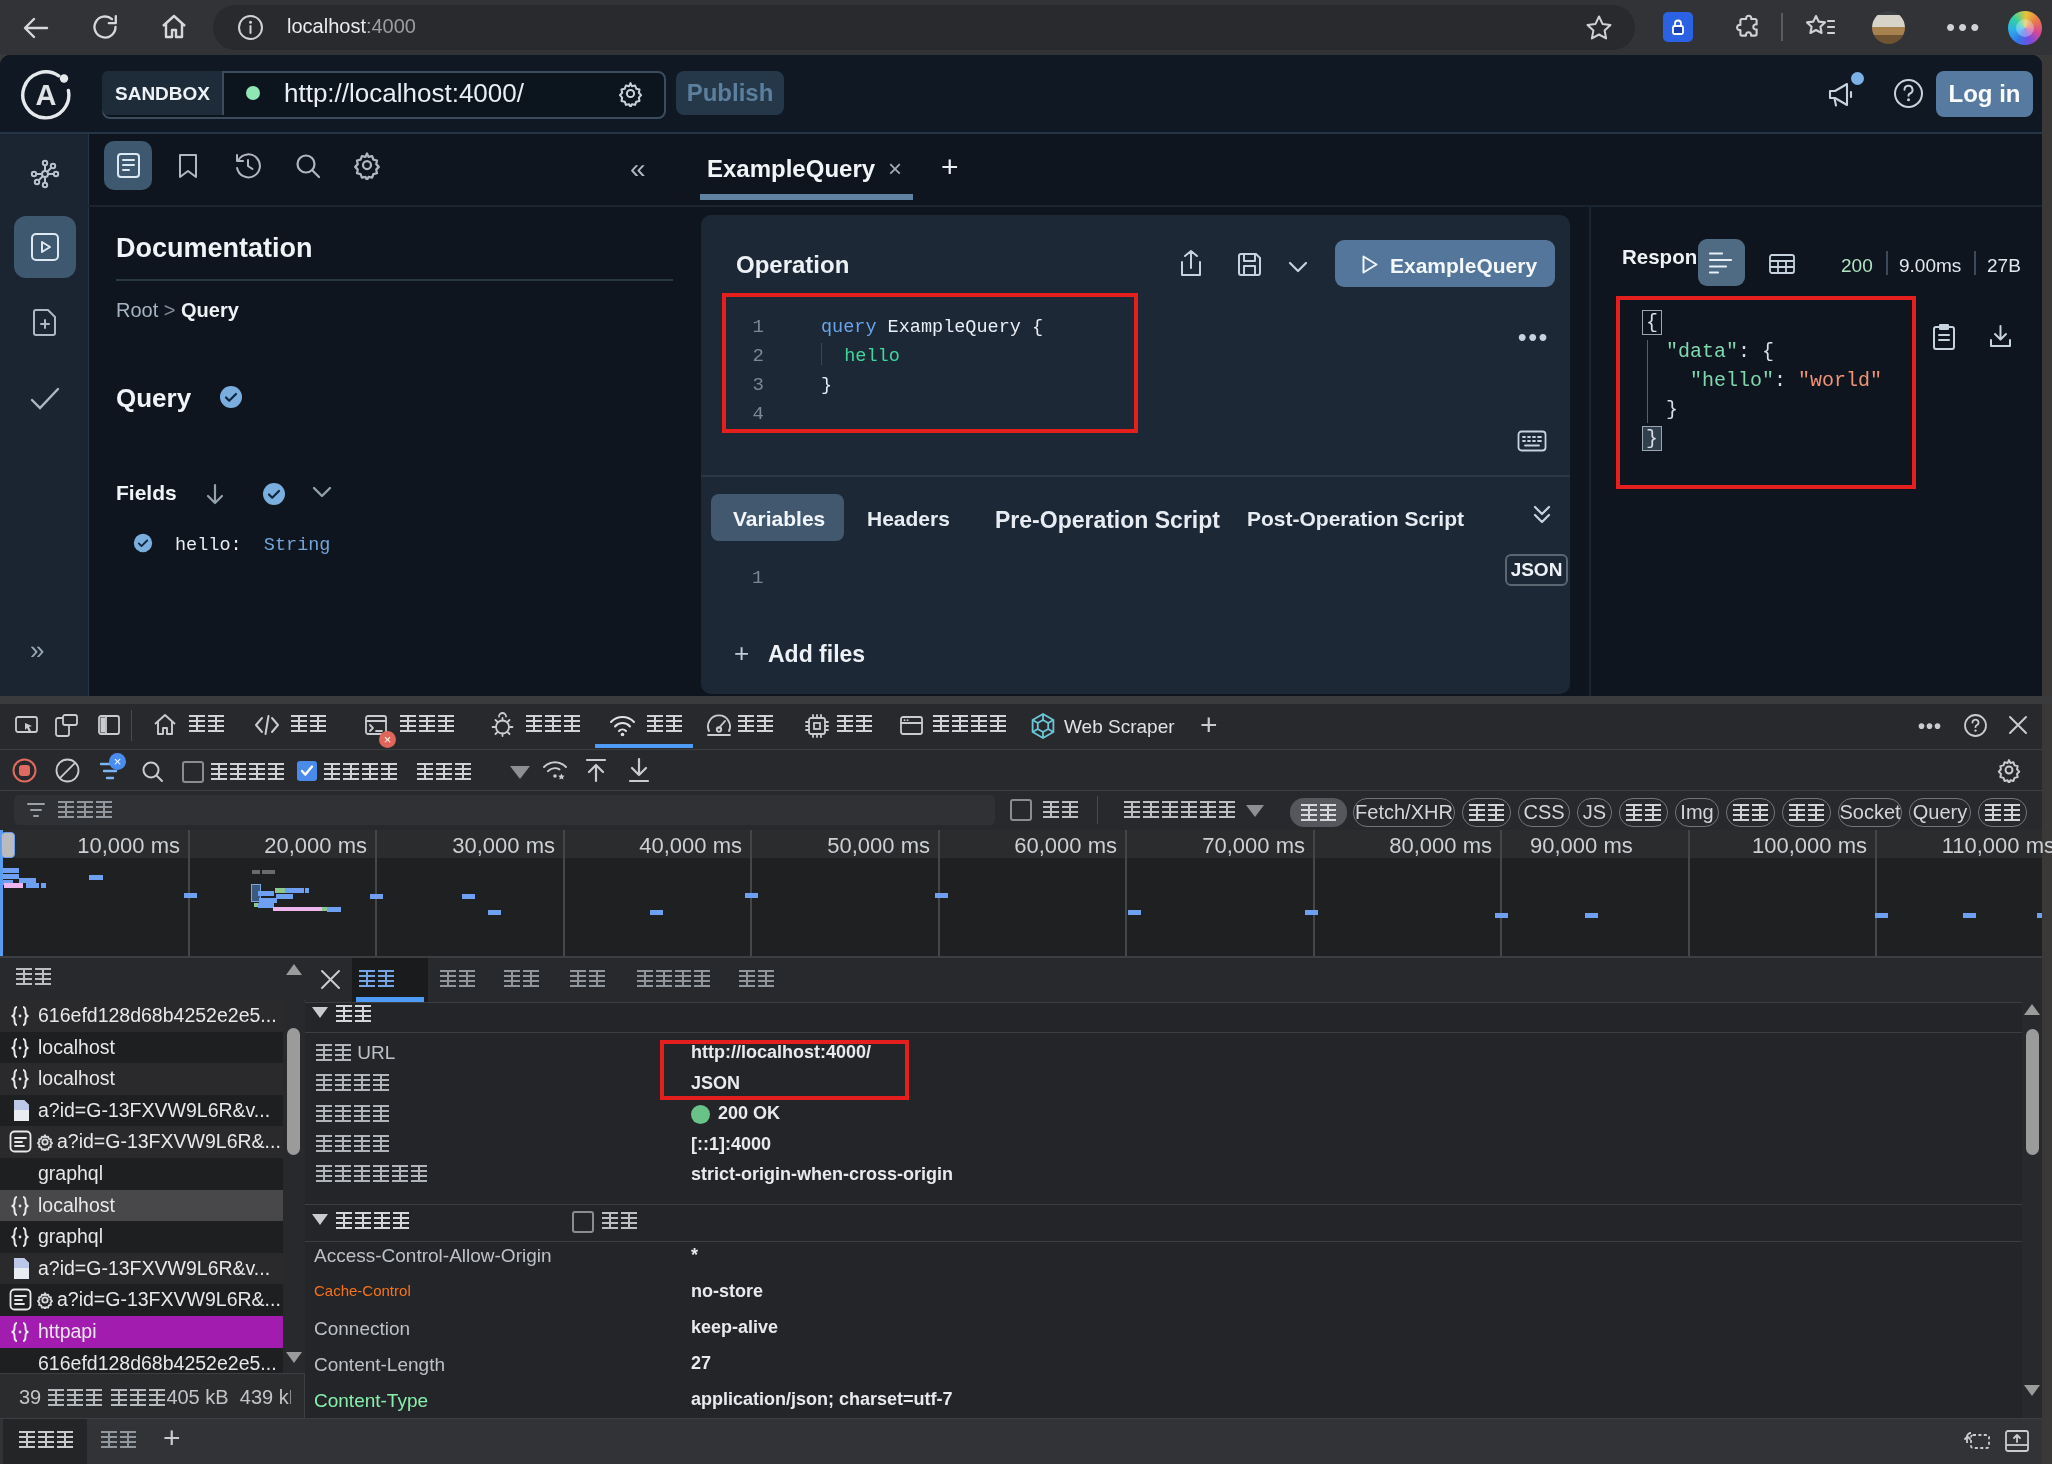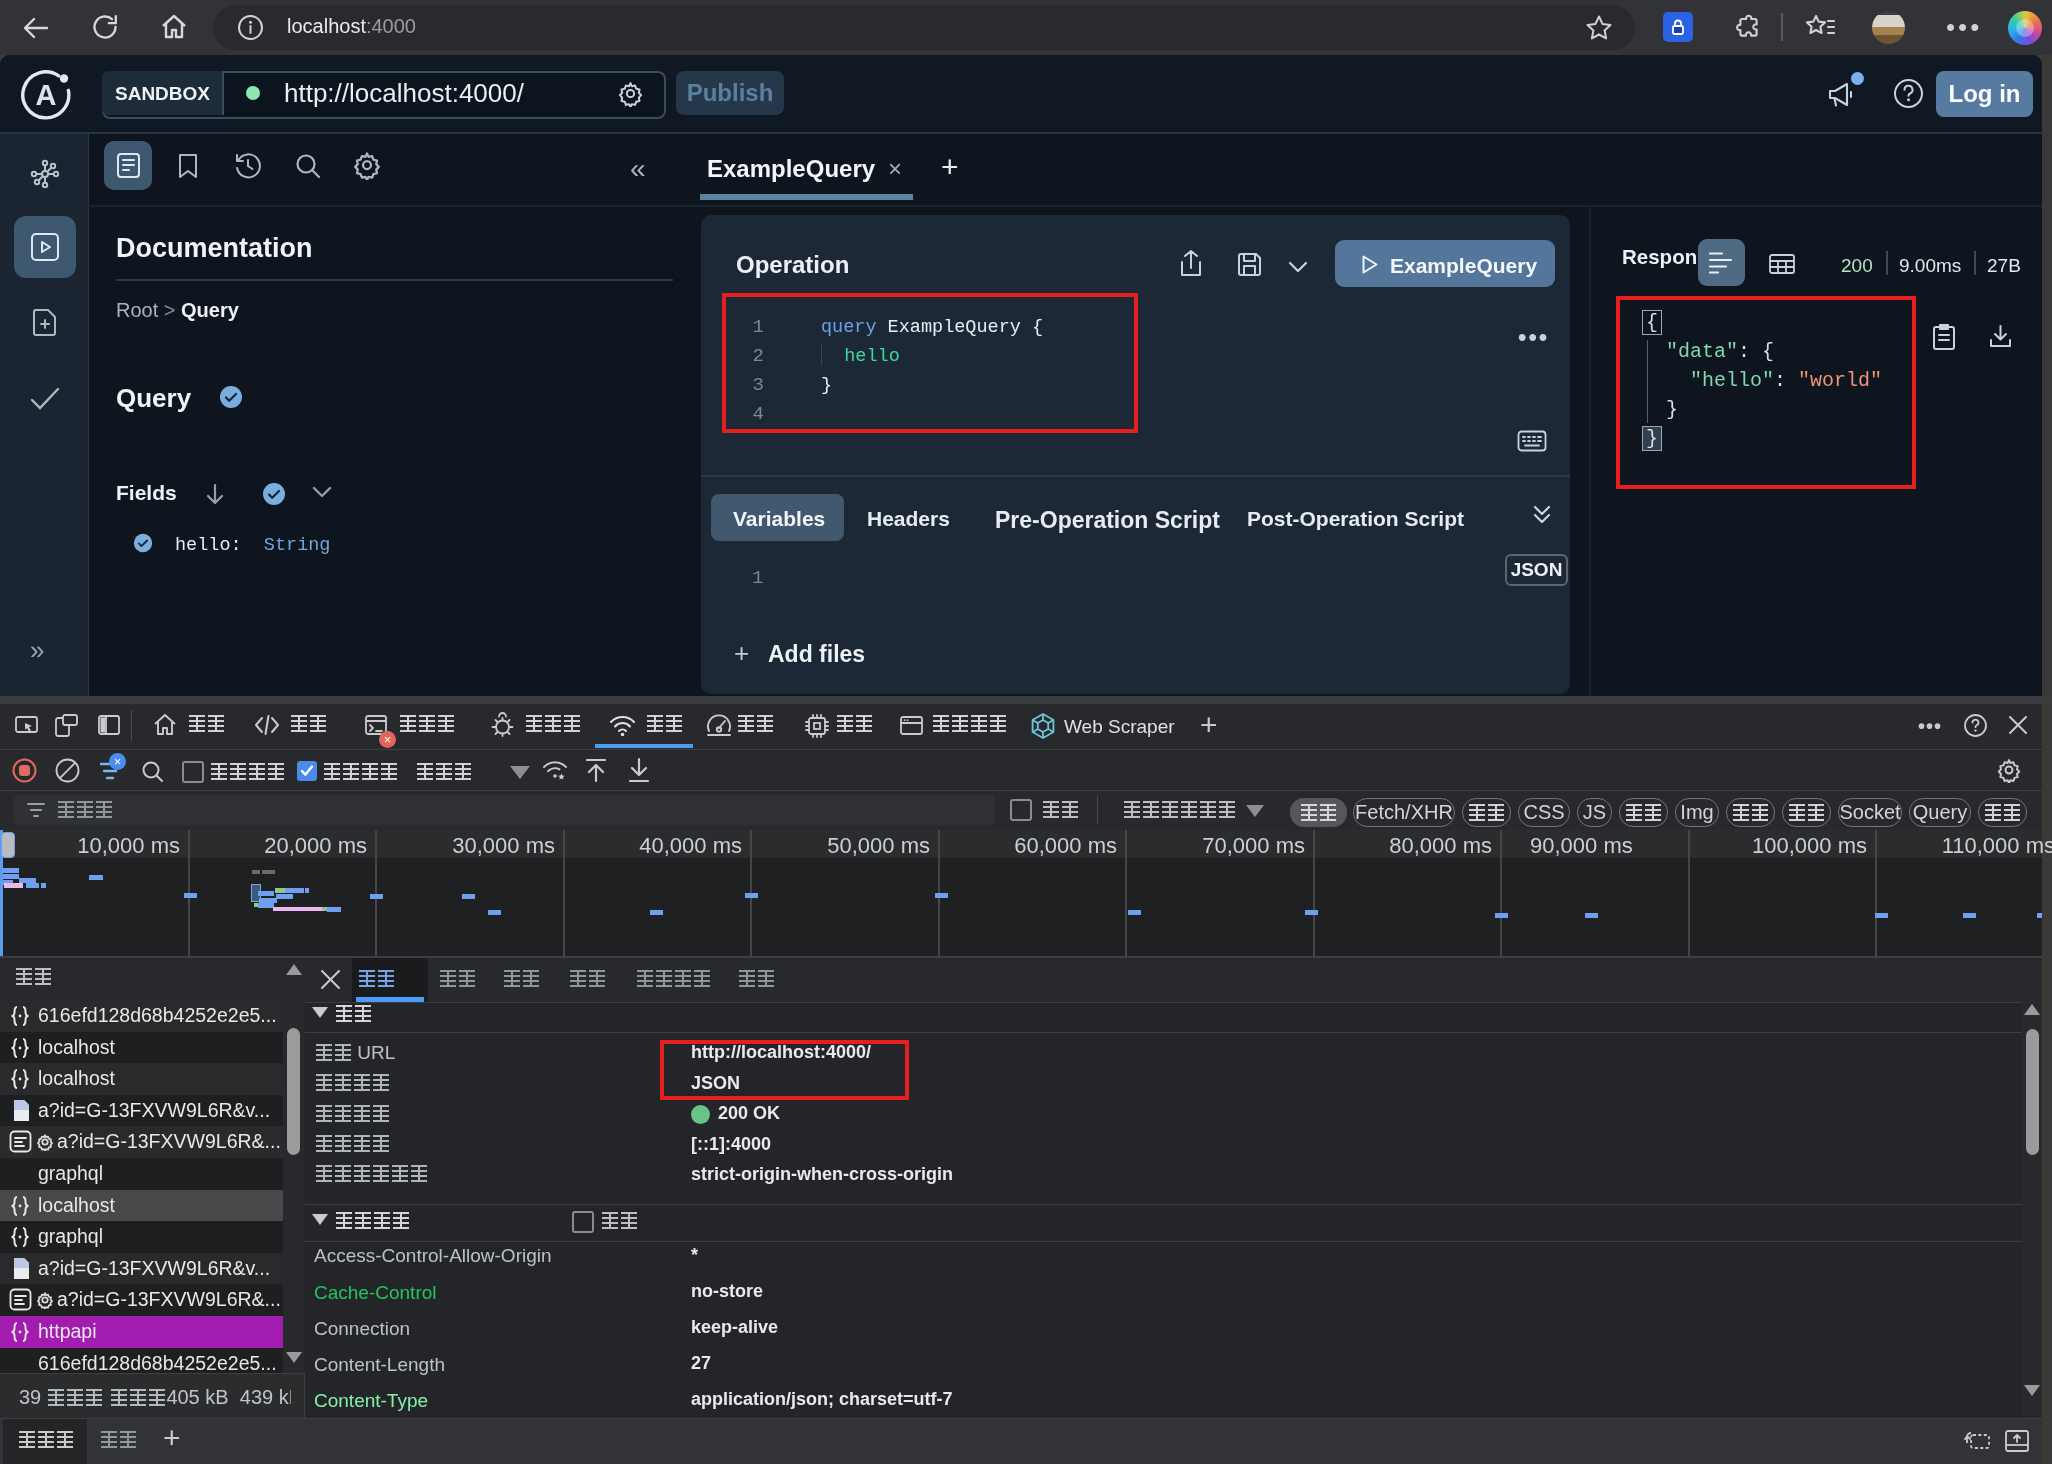--- a/index.html
+++ b/index.html
@@ -626,21 +626,21 @@
     <div class="abs b f" style="left:691px;top:462px;font-size:18px;color:#e8eaed;">strict-origin-when-cross-origin</div>
 
     <div class="abs" style="left:305px;top:502px;width:1737px;height:36px;border-top:1px solid #3d3e41;border-bottom:1px solid #3d3e41;"></div>
     <div class="abs" style="left:312px;top:512px;width:0;height:0;border-left:8px solid transparent;border-right:8px solid transparent;border-top:11px solid #c9cbce;"></div>
     <div class="abs" style="left:334px;top:510px;color:#e4e6e9;"><b class="z"></b><b class="z"></b><b class="z"></b><b class="z"></b></div>
     <div class="abs" style="left:572px;top:509px;width:18px;height:18px;border:2px solid #8a8c90;border-radius:3px;"></div>
     <div class="abs" style="left:600px;top:510px;color:#c9cbce;"><b class="z"></b><b class="z"></b></div>
 
     <div class="abs f" style="left:314px;top:543px;font-size:19px;color:#bdc1c6;">Access-Control-Allow-Origin</div>
     <div class="abs b f" style="left:691px;top:543px;font-size:18px;color:#e8eaed;">*</div>
-    <div class="abs f" style="left:314px;top:580px;font-size:19px;color:#22c55e;">Cache-Control</div>
+    <div class="abs f" style="left:314px;top:580px;font-size:15px;color:#f97316;">Cache-Control</div>
     <div class="abs b f" style="left:691px;top:579px;font-size:18px;color:#e8eaed;">no-store</div>
     <div class="abs f" style="left:314px;top:616px;font-size:19px;color:#bdc1c6;">Connection</div>
     <div class="abs b f" style="left:691px;top:615px;font-size:18px;color:#e8eaed;">keep-alive</div>
     <div class="abs f" style="left:314px;top:652px;font-size:19px;color:#bdc1c6;">Content-Length</div>
     <div class="abs b f" style="left:691px;top:651px;font-size:18px;color:#e8eaed;">27</div>
     <div class="abs f" style="left:314px;top:688px;font-size:19px;color:#86efac;">Content-Type</div>
     <div class="abs b f" style="left:691px;top:687px;font-size:18px;color:#e8eaed;">application/json; charset=utf-7</div>
 
     <div class="abs" style="left:2022px;top:300px;width:20px;height:416px;background:#28292c;"></div>
     <div class="abs" style="left:2024px;top:302px;width:0;height:0;border-left:8px solid transparent;border-right:8px solid transparent;border-bottom:11px solid #9b9b9b;"></div>

